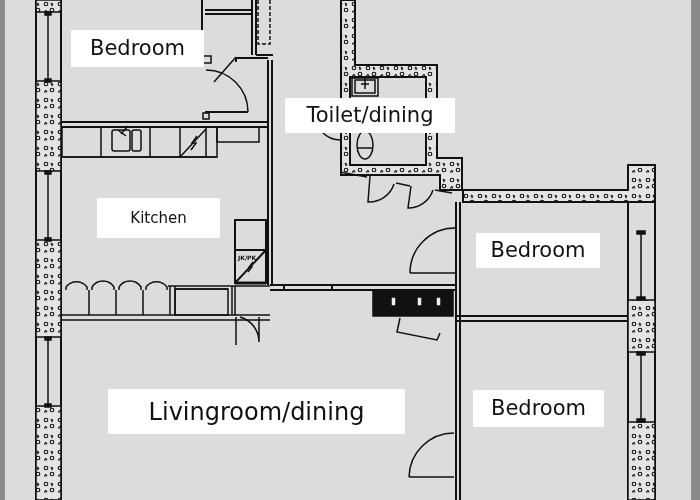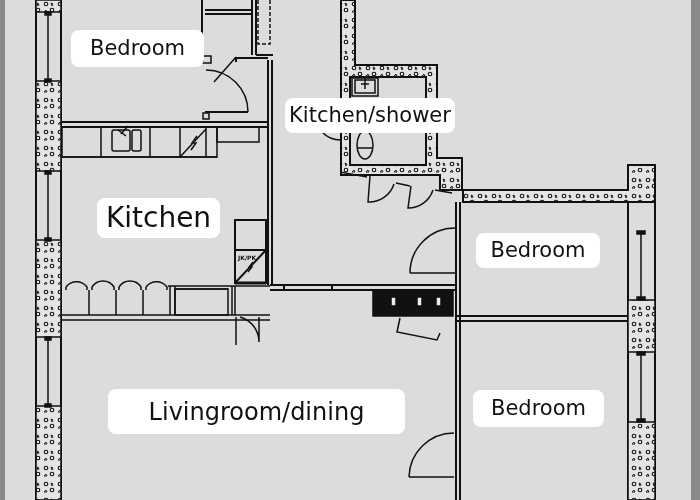--- a/index.html
+++ b/index.html
@@ -1,18 +1,18 @@
 <!DOCTYPE html>
 <html><head>
 <meta charset="utf-8">
 <style>
   html,body{margin:0;padding:0;}
   body{width:700px;height:500px;overflow:hidden;background:#dcdcdc;position:relative;font-family:"Liberation Sans","DejaVu Sans",sans-serif;}
   #plan{position:absolute;left:0;top:0;width:700px;height:500px;}
-  .label{position:absolute;background:#fff;border-radius:8px;color:#111;font-family:"DejaVu Sans","Liberation Sans",sans-serif;white-space:nowrap;line-height:1;display:flex;align-items:center;justify-content:center;}
+  .label{position:absolute;background:#fff;border-radius:1px;color:#111;font-family:"DejaVu Sans","Liberation Sans",sans-serif;white-space:nowrap;line-height:1;display:flex;align-items:center;justify-content:center;}
   .edge{position:absolute;top:0;height:500px;background:#8a8a8a;}
 </style>
 </head>
 <body>
 
 <div class="edge" style="left:0;width:5px;"></div>
 <div class="edge" style="left:691px;width:9px;"></div>
 
 <svg id="plan" viewBox="0 0 700 500" xmlns="http://www.w3.org/2000/svg">
   <defs>
@@ -195,17 +195,17 @@
     <path d="M410 273 A45 45 0 0 1 455 228"></path>
     <line x1="410" y1="273" x2="455" y2="273"></line>
   </g>
   <g stroke="#111" stroke-width="1.5" fill="none">
     <path d="M409 477 A45 45 0 0 1 454 433"></path>
     <line x1="409" y1="477" x2="454" y2="477"></line>
   </g>
 </svg>
 
 <div class="label" style="left:71px;top:30px;width:133px;height:37px;font-size:21px;">Bedroom</div>
-<div class="label" style="left:285px;top:98px;width:170px;height:35px;font-size:21px;">Kitchen/shower</div>
-<div class="label" style="left:97px;top:198px;width:123px;height:40px;font-size:28px;">Kitchen</div>
+<div class="label" style="left:285px;top:98px;width:170px;height:35px;font-size:21px;">Toilet/dining</div>
+<div class="label" style="left:97px;top:198px;width:123px;height:40px;font-size:15px;">Kitchen</div>
 <div class="label" style="left:476px;top:233px;width:124px;height:35px;font-size:21px;">Bedroom</div>
 <div class="label" style="left:108px;top:389px;width:297px;height:45px;font-size:24px;">Livingroom/dining</div>
 <div class="label" style="left:473px;top:390px;width:131px;height:37px;font-size:21px;">Bedroom</div>
 
 </body></html>

